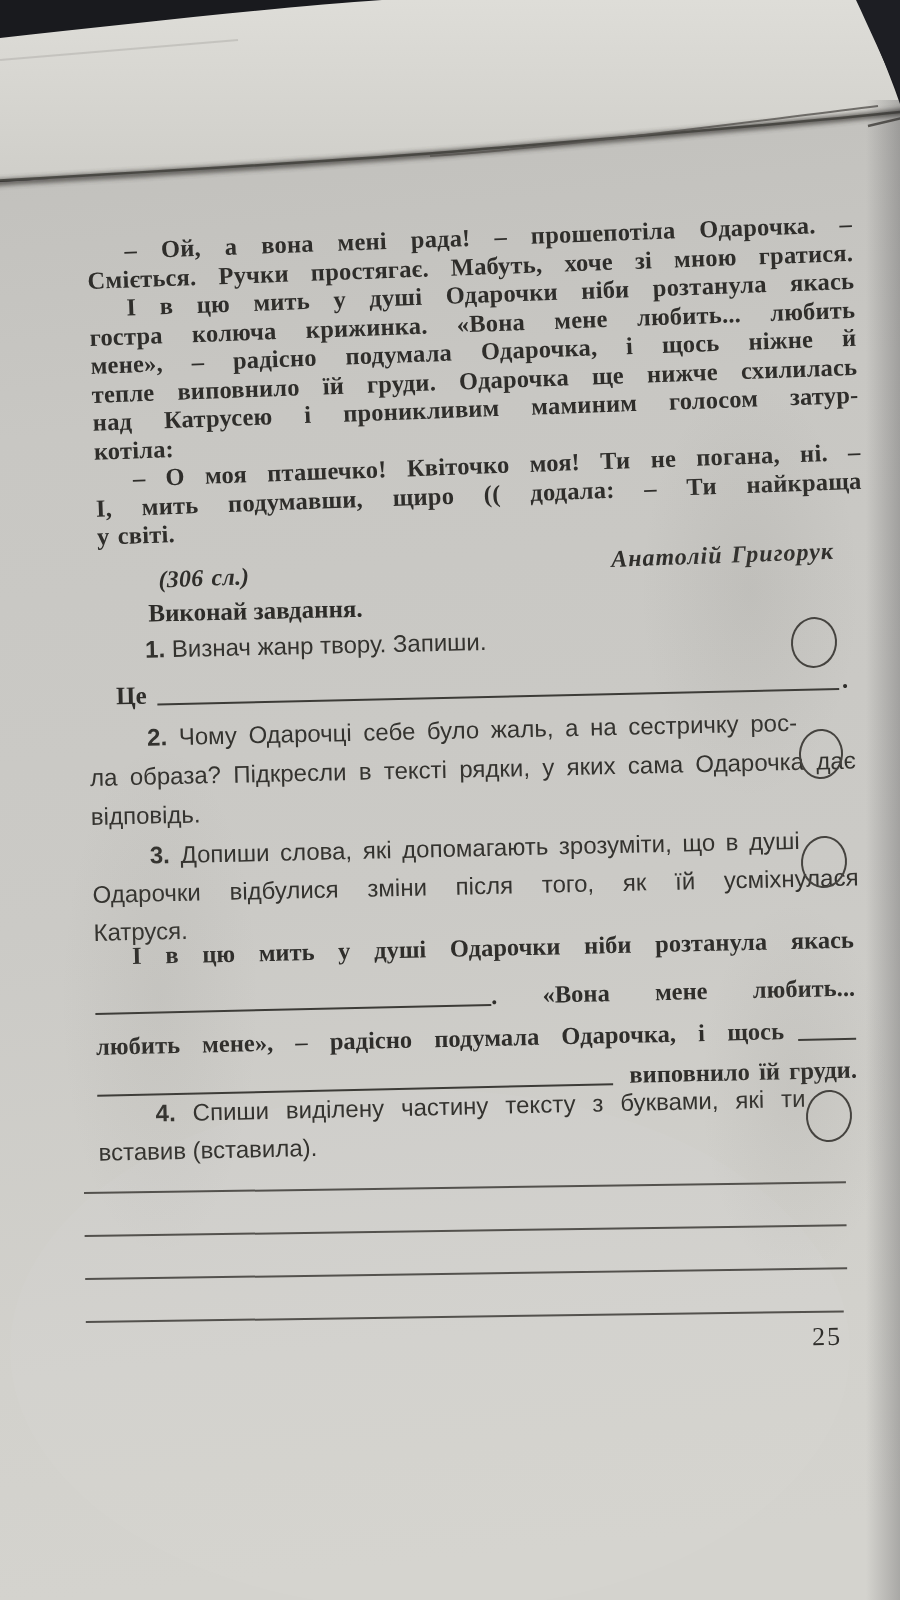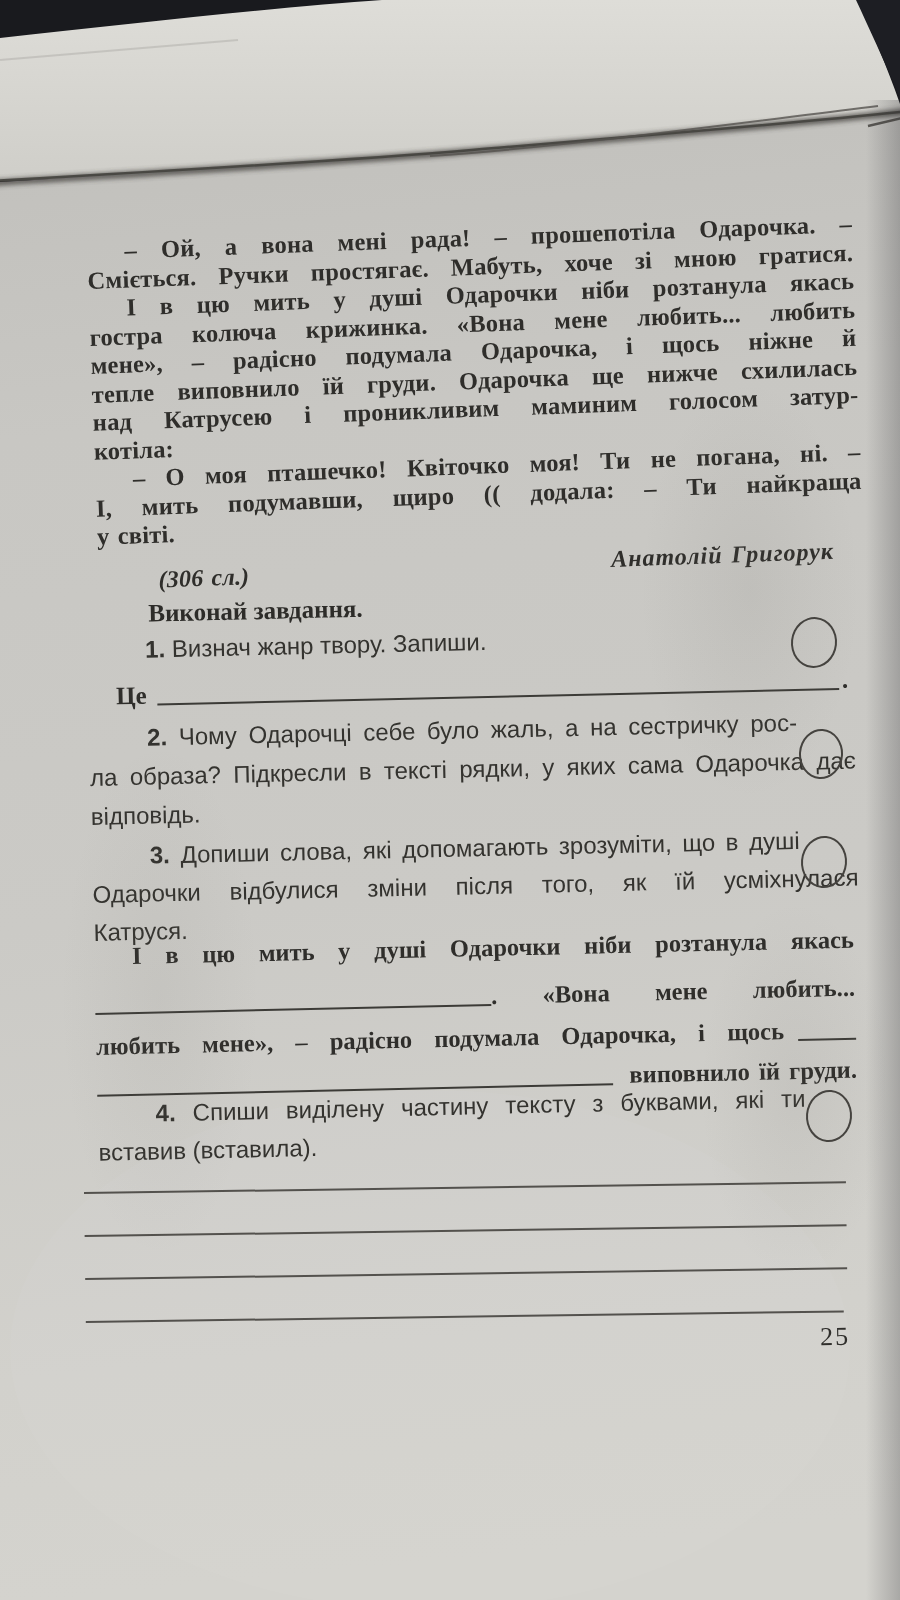--- a/index.html
+++ b/index.html
@@ -86,21 +86,21 @@
   }
   .wline{position:absolute;left:0;width:762px;height:2px;background:#53514d;}
   #wline-1{top:0;}
   #wline-2{top:43px;}
   #wline-3{top:86px;}
   #wline-4{top:129px;width:758px;}
 
   #page-number{
     position:absolute;left:812px;top:1322px;
     font-family:"Liberation Serif",serif;font-size:26px;font-weight:400;
-    color:#2f2e2b;transform:rotate(-1deg);z-index:3;letter-spacing:2px;margin-left:8px;
+    color:#2f2e2b;transform:rotate(-1deg);z-index:3;letter-spacing:2px;
   }
 
   
   .smudge{position:absolute;border-radius:50%;pointer-events:none;z-index:1;}
   #smudge-1{left:640px;top:380px;width:220px;height:420px;
     background:radial-gradient(ellipse at center, rgba(110,108,102,0.10), rgba(110,108,102,0) 70%);}
   #smudge-2{left:60px;top:740px;width:200px;height:520px;
     background:radial-gradient(ellipse at center, rgba(110,108,102,0.08), rgba(110,108,102,0) 70%);}
   #smudge-3{left:700px;top:900px;width:190px;height:380px;
     background:radial-gradient(ellipse at center, rgba(105,103,98,0.09), rgba(105,103,98,0) 70%);}

